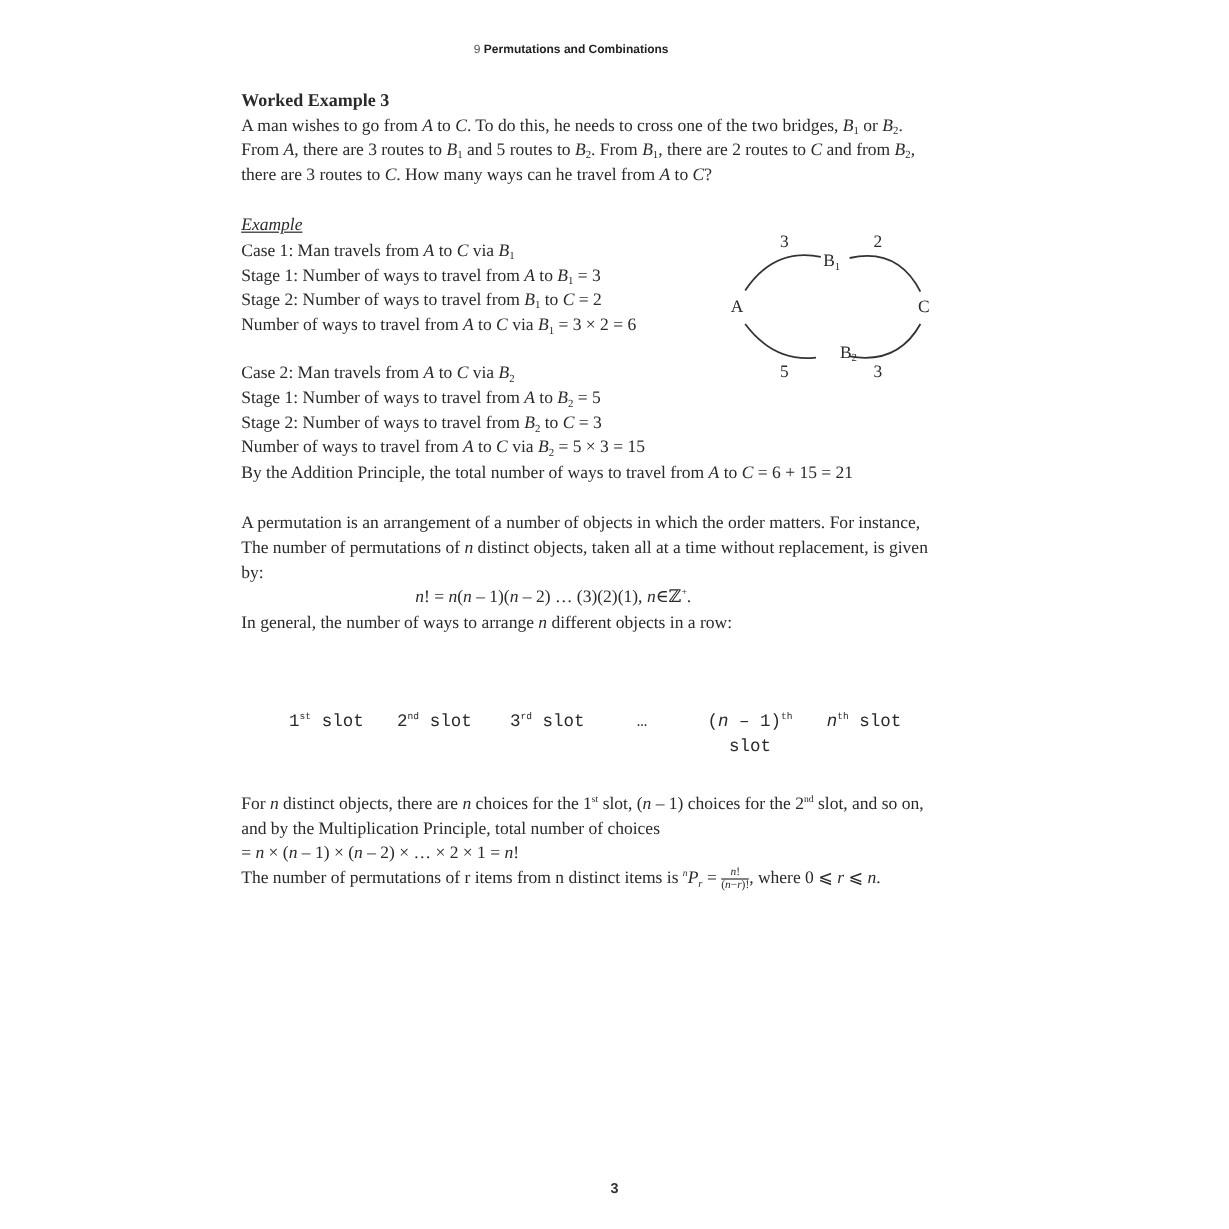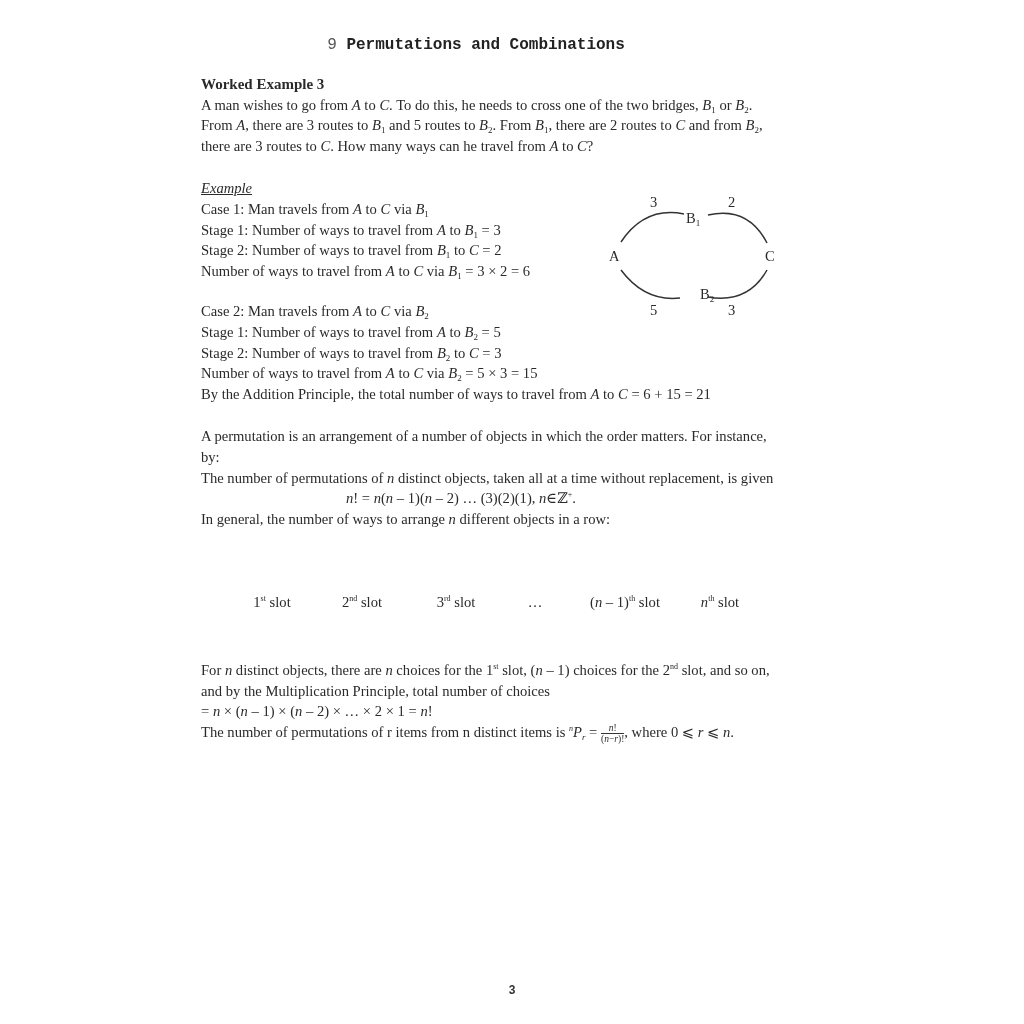--- a/index.html
+++ b/index.html
@@ -1,34 +1,34 @@
 <!DOCTYPE html>
 <html><head>
 <meta charset="utf-8">
 <style>
   html, body { margin: 0; padding: 0; background: #ffffff; }
   body { width: 1024px; height: 1024px; position: relative; overflow: hidden;
          font-family: "Liberation Serif", "DejaVu Serif", serif; color: #2a2a2a; }
   .header { position: absolute; top: 36px; left: 0; width: 952px; text-align: center;
-            font-family: Liberation Mono, monospace; font-size: 16px; color: #222; }
+            font-family: Liberation Sans, sans-serif; font-size: 10px; color: #222; }
   .header .num { font-weight: normal; color: #555; }
   .header .ttl { font-weight: bold; }
   .content { position: absolute; left: 201px; top: 74px; width: 610px; font-size: 14.6px; line-height: 20.6px; }
   .line { white-space: nowrap; }
   .we-title { font-weight: bold; font-size: 15px; }
   .sol { font-style: italic; text-decoration: underline; }
   i { font-style: italic; }
   sub { font-size: 9px; vertical-align: -3px; line-height: 0; }
   sup { font-size: 8px; vertical-align: 6px; line-height: 0; }
   .sec-title { font-weight: bold; }
   .gap-sm { height: 20px; }
   .gap-md { height: 22px; }
   .formula { text-align: center; width: 520px; }
   .slots { position: absolute; left: 232px; top: 592px; font-size: 14.6px; }
-  .slots table { border-collapse: collapse; }
+  .slots table { border-collapse: collapse; font-family: Liberation Mono, monospace; }
   .slots td { text-align: center; vertical-align: top; padding: 0; line-height: 20.6px; }
   .slots .r1 td { height: 32px; }
   .diagram { position: absolute; left: 600px; top: 190px; width: 190px; height: 135px; }
   .diagram .lbl { position: absolute; font-size: 14.5px; }
   .frac { display: inline-block; vertical-align: middle; text-align: center; font-size: 9.5px; line-height: 10px; }
   .frac .num { display: block; border-bottom: 0.8px solid #333; padding: 0 2px; }
   .frac .den { display: block; text-align: right; }
   .pagenum { position: absolute; top: 983px; left: 0; width: 1024px; text-align: center;
              font-family: "Liberation Sans", "DejaVu Sans", sans-serif; font-size: 12px; font-weight: bold; color: #333; }
 </style>
@@ -52,22 +52,22 @@
   <div class="line">Stage 2: Number of ways to travel from <i>B</i><sub>1</sub> to <i>C</i> = 2</div>
   <div class="line">Number of ways to travel from <i>A</i> to <i>C</i> via <i>B</i><sub>1</sub> = 3 × 2 = 6</div>
   <div class="gap-sm"></div>
   <div class="line">Case 2: Man travels from <i>A</i> to <i>C</i> via <i>B</i><sub>2</sub></div>
   <div class="line">Stage 1: Number of ways to travel from <i>A</i> to <i>B</i><sub>2</sub> = 5</div>
   <div class="line">Stage 2: Number of ways to travel from <i>B</i><sub>2</sub> to <i>C</i> = 3</div>
   <div class="line">Number of ways to travel from <i>A</i> to <i>C</i> via <i>B</i><sub>2</sub> = 5 × 3 = 15</div>
   <div class="line">By the Addition Principle, the total number of ways to travel from <i>A</i> to <i>C</i> = 6 + 15 = 21</div>
   <div class="gap-md"></div>
   <div class="line">A permutation is an arrangement of a number of objects in which the order matters. For instance,</div>
+  <div class="line">The number of permutations of <i>n</i> distinct objects, taken all at a time without replacement, is given</div>
   <div class="line">by:</div>
-  <div class="line">The number of permutations of <i>n</i> distinct objects, taken all at a time without replacement, is given</div>
   <div class="line formula"><i>n</i>! = <i>n</i>(<i>n</i> – 1)(<i>n</i> – 2) … (3)(2)(1), <i>n</i>∈ℤ<sup>+</sup>.</div>
   <div class="line">In general, the number of ways to arrange <i>n</i> different objects in a row:</div>
 </div>
 
 <div class="slots">
   <table>
     <tbody>
         <tr class="r1">
       <td style="width:80px">1<sup>st</sup> slot</td>
       <td style="width:100px">2<sup>nd</sup> slot</td>

